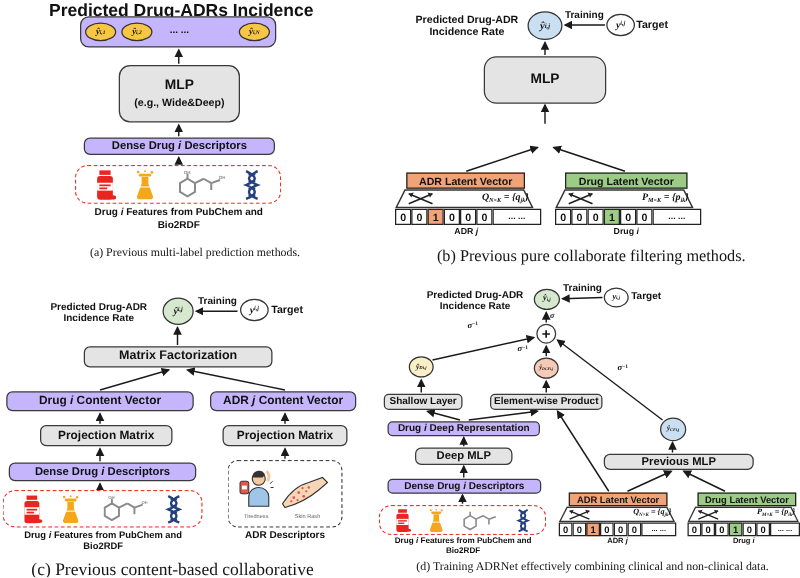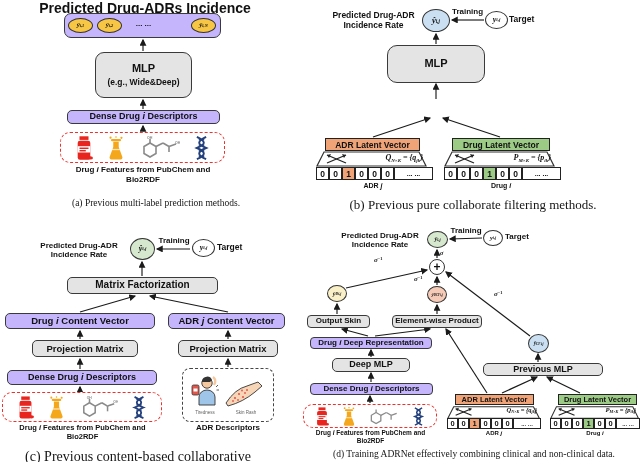--- a/index.html
+++ b/index.html
@@ -384,21 +384,21 @@
   <span>ŷ</span>
       <sup>DCF</sup>
       <sub>i,j</sub>
     </div>
 <div class="circle" style="left:528px;top:334px;width:21px;height:19px;background:#CADFF2;font-size:5.5px;">
   <span>ŷ</span>
       <sup>CF</sup>
       <sub>i,j</sub>
     </div>
 
-<div class="box grey" style="left:307px;top:315px;width:63px;height:13px;border-radius:4px;font-size:8px;">Output Skin</div>
+<div class="box grey" style="left:307px;top:315px;width:63px;height:13px;border-radius:4px;font-size:8px;">Shallow Layer</div>
 <div class="box grey" style="left:392px;top:315px;width:90px;height:13px;border-radius:4px;font-size:8px;">Element-wise Product</div>
 <div class="box cream" style="left:310px;top:337px;width:122px;height:12px;border-radius:4px;font-size:8px;">
   <span><span>Drug </span><i>i</i><span> Deep Representation</span></span>
 </div>
 <div class="box grey" style="left:332px;top:358px;width:78px;height:14px;border-radius:5px;font-size:9px;">Deep MLP</div>
 <div class="box cream" style="left:310px;top:383px;width:123px;height:12px;border-radius:4px;font-size:8px;">
   <span><span>Dense Drug </span><i>i</i><span> Descriptors</span></span>
 </div>
 <div class="box grey" style="left:483px;top:363px;width:120px;height:13px;border-radius:5px;font-size:9px;">Previous MLP</div>
 

